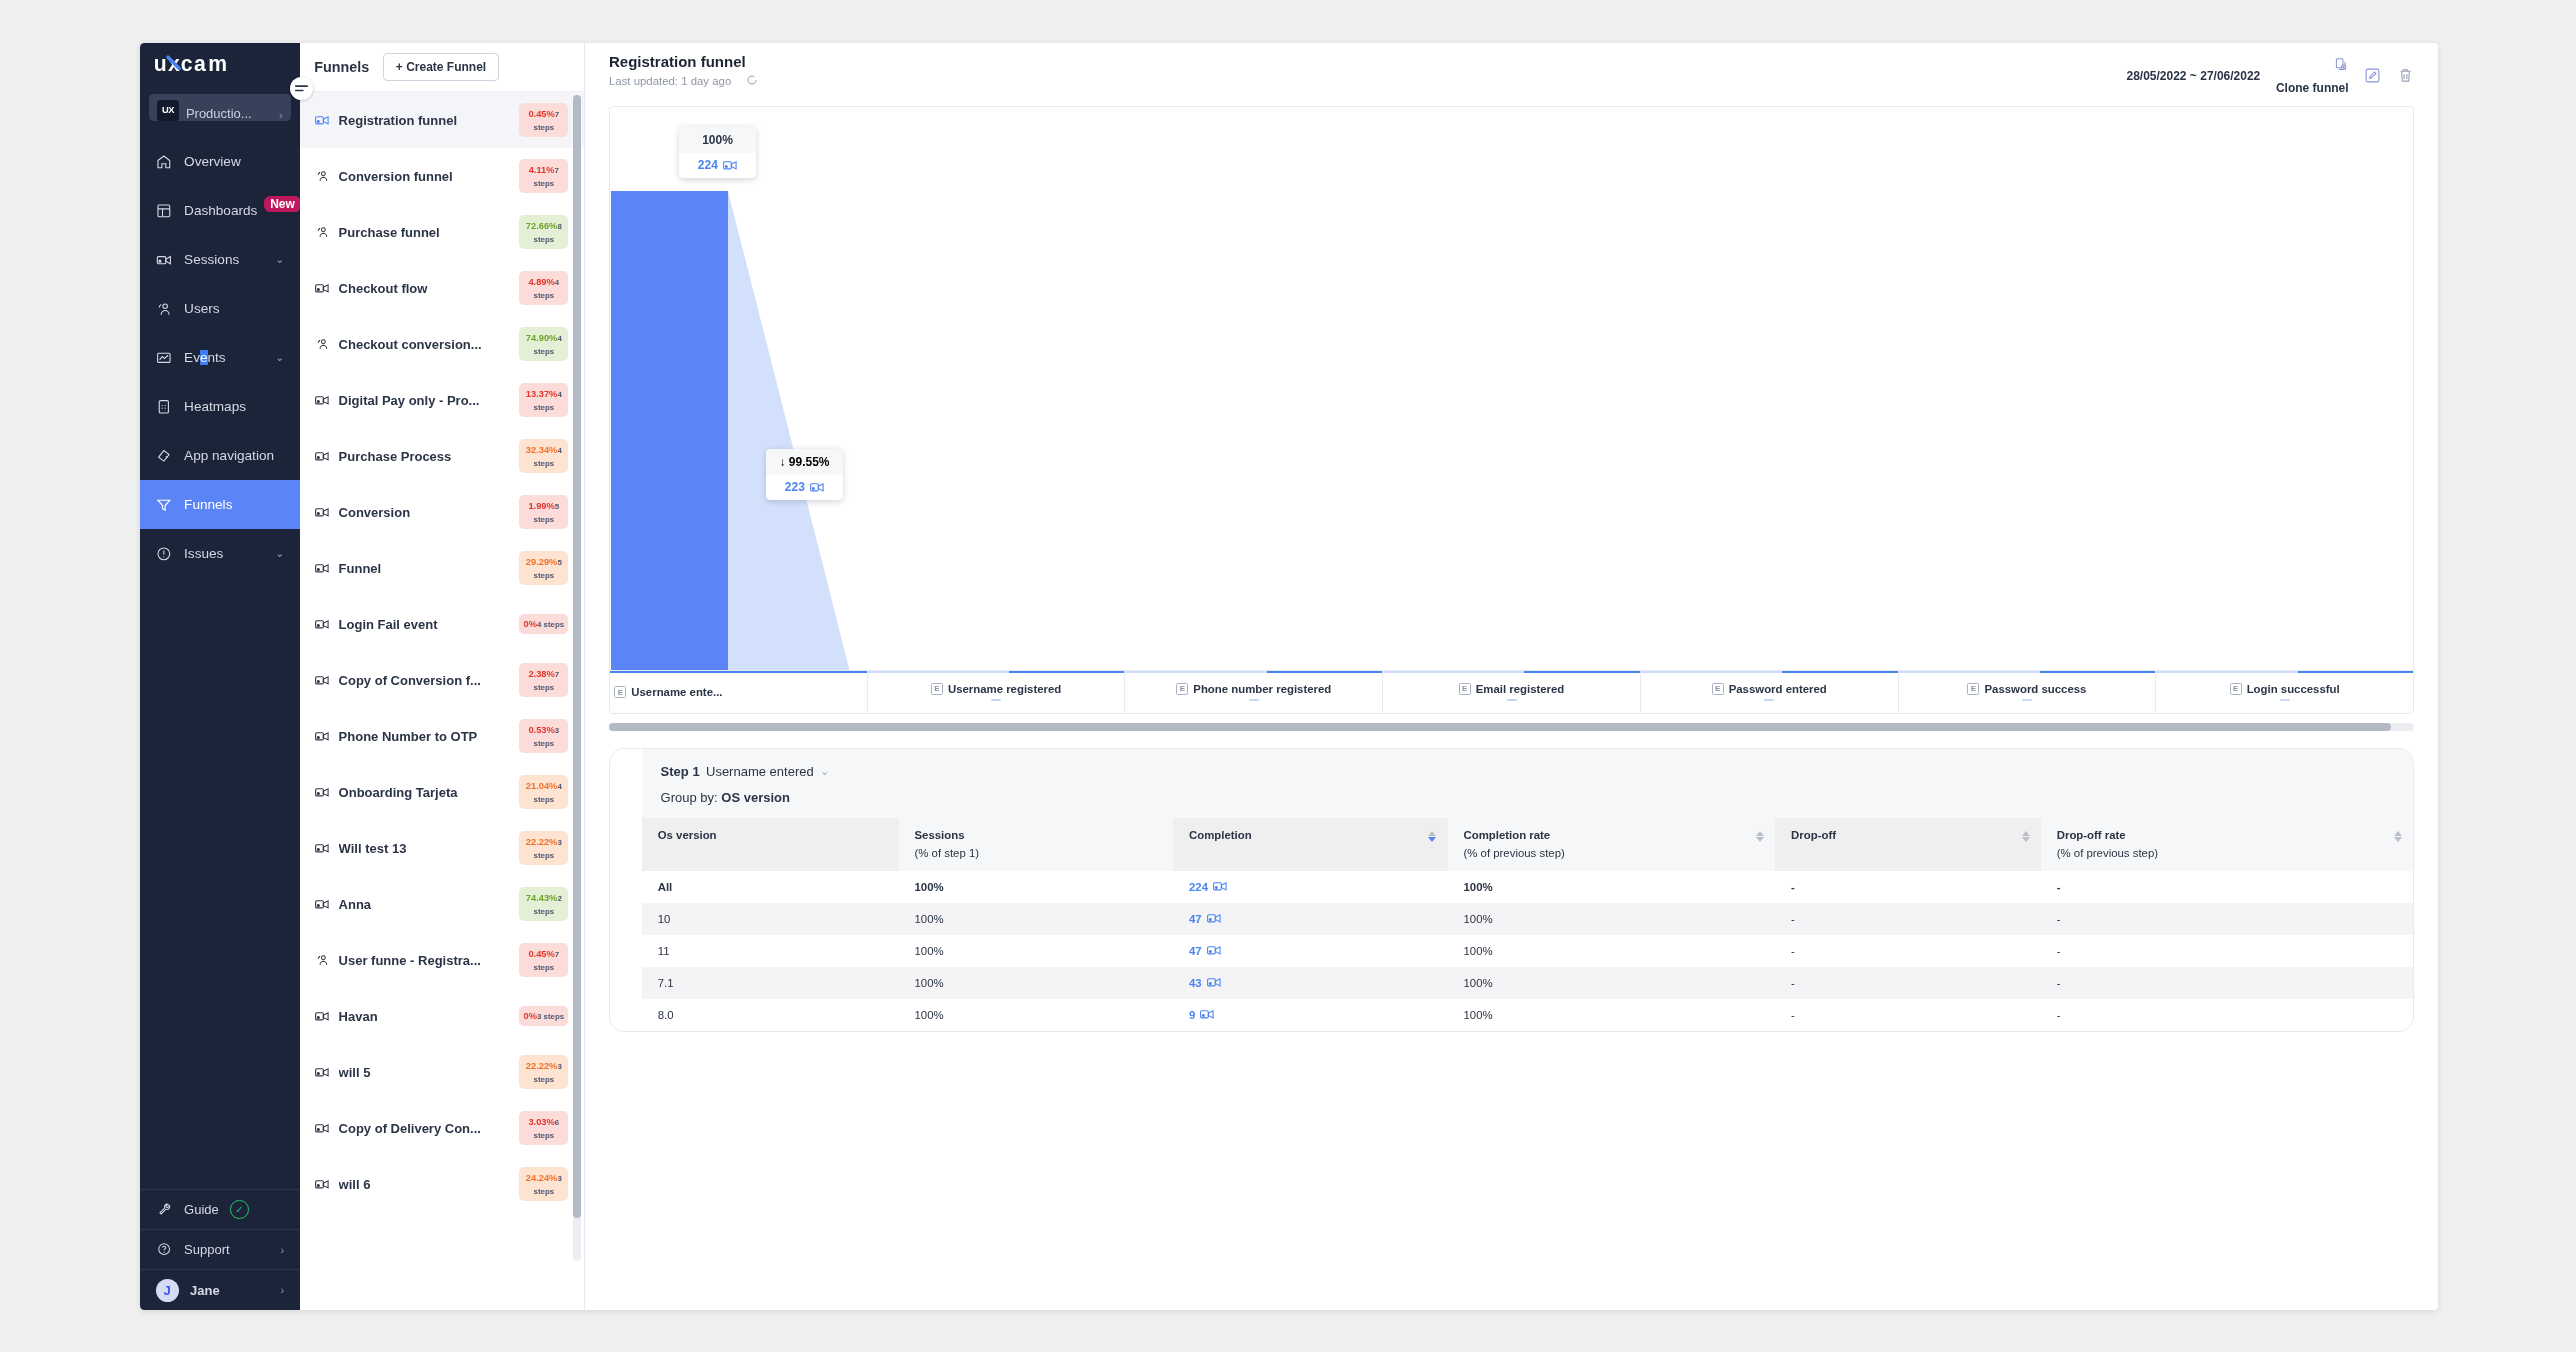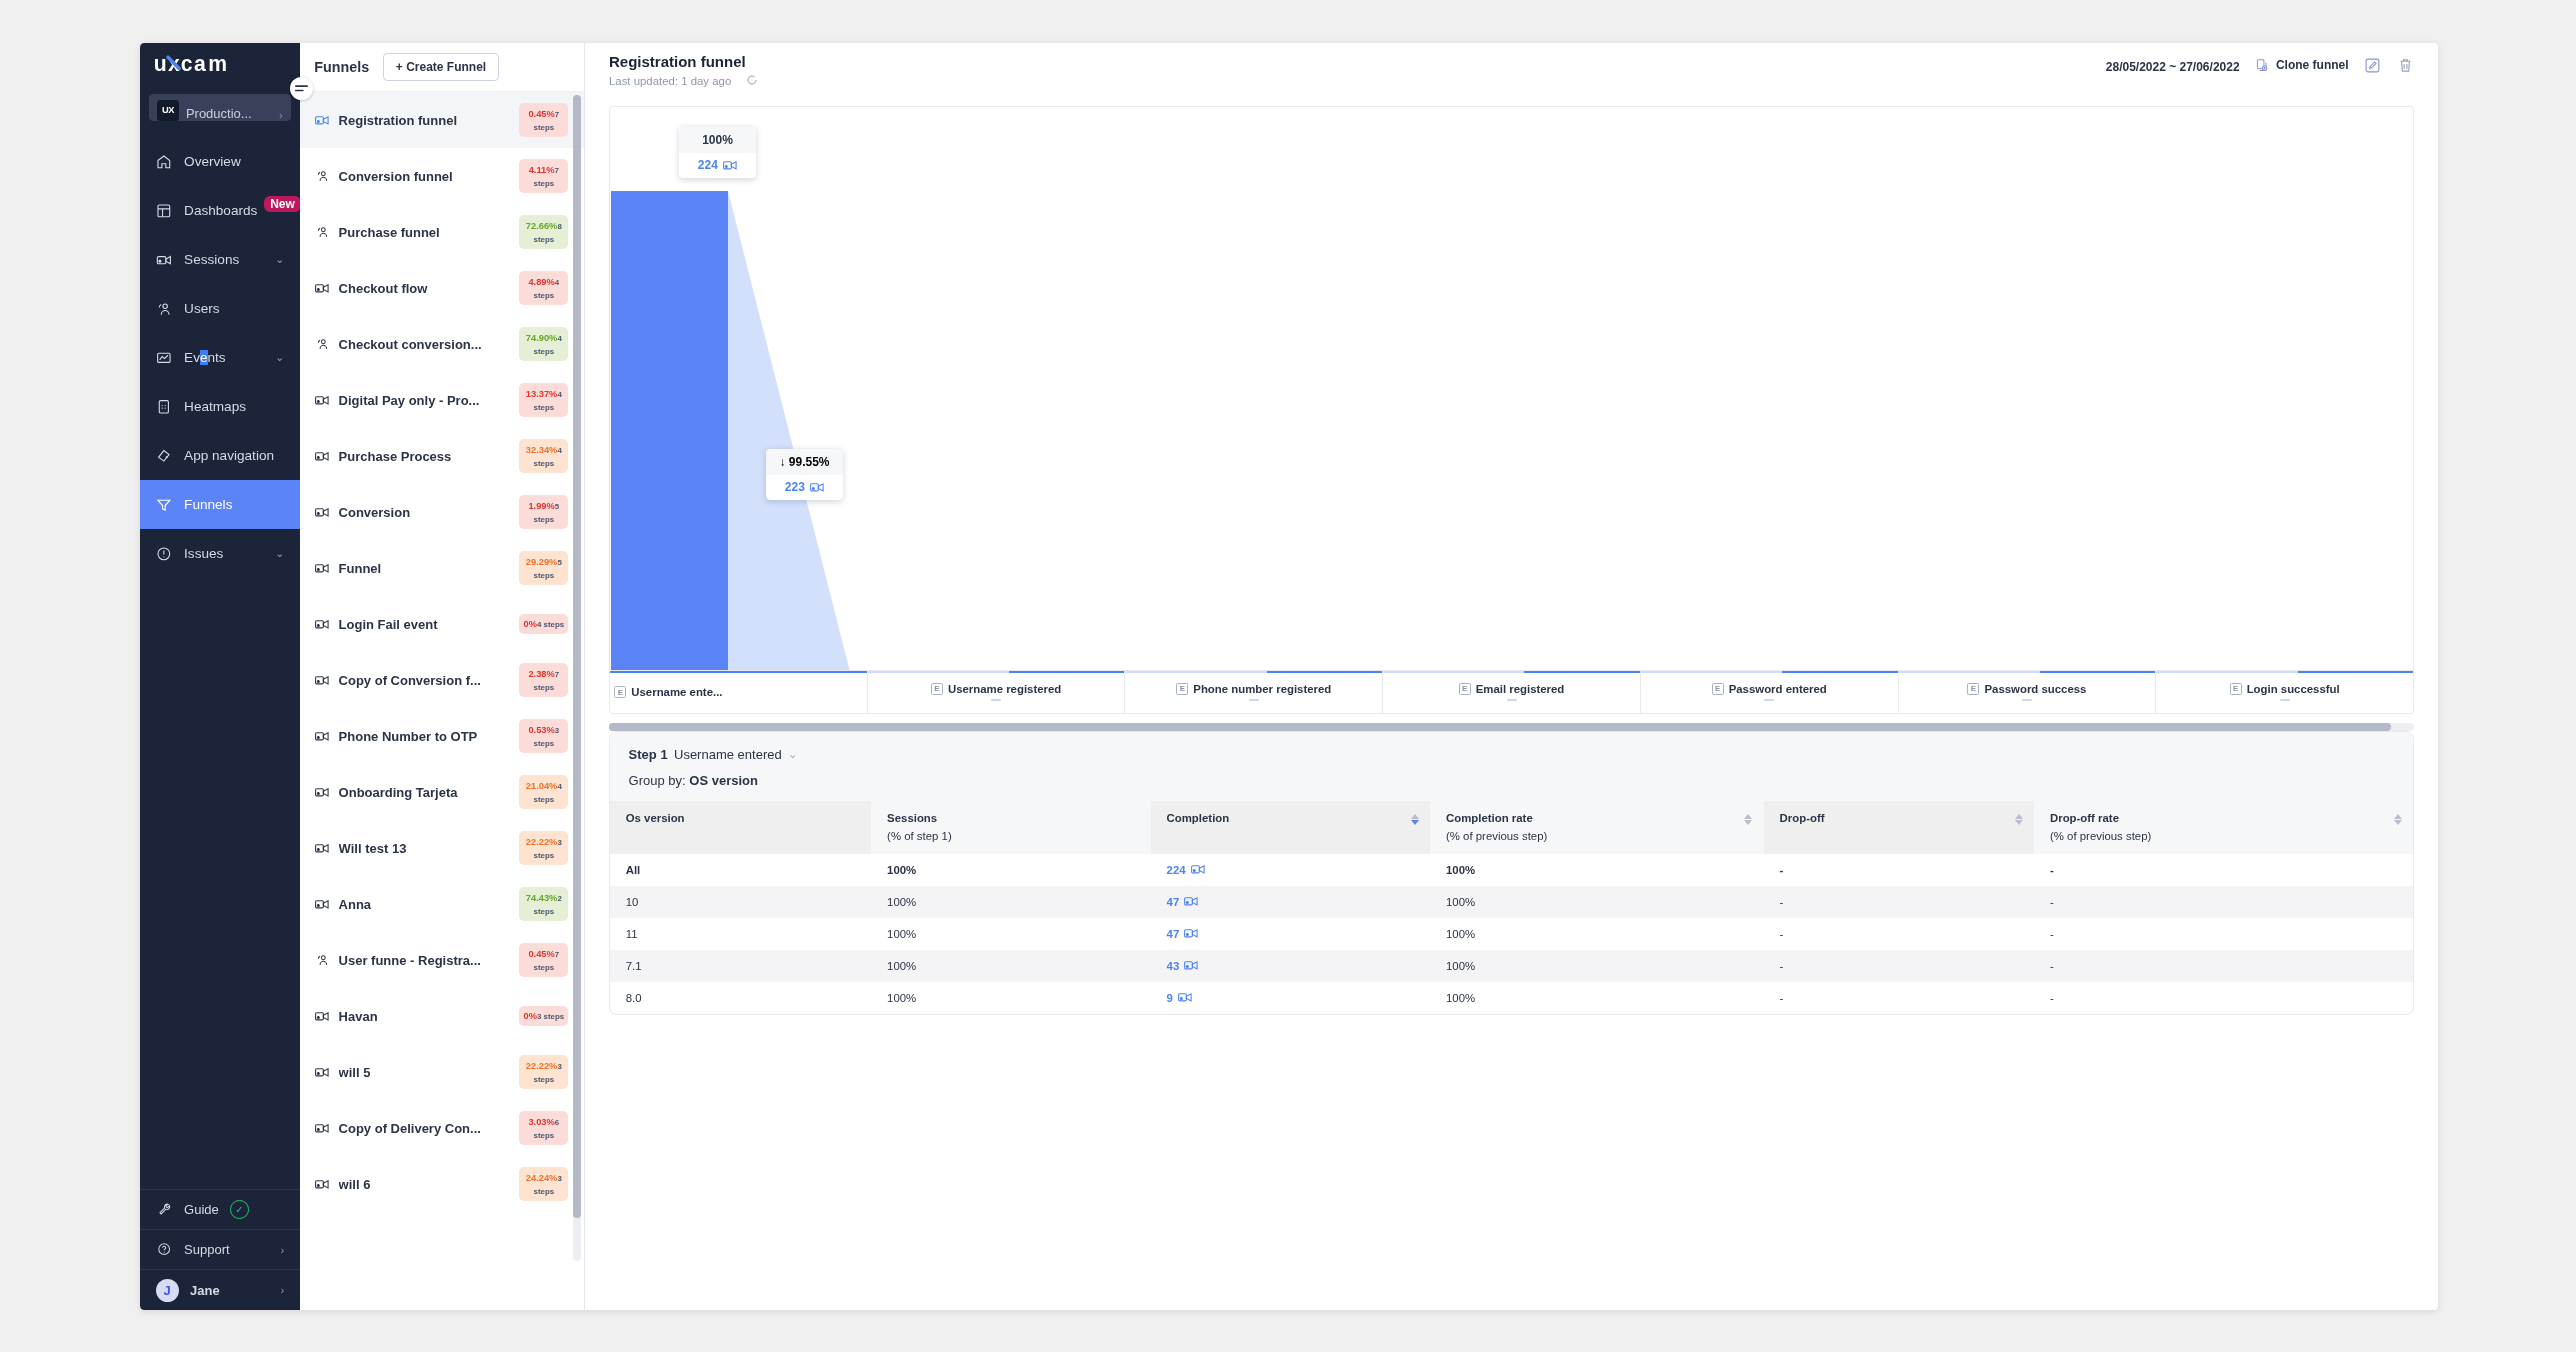--- a/index.html
+++ b/index.html
@@ -174,21 +174,21 @@
     height: 56px;
     display:flex; align-items:flex-start;
     padding: 10px 24px 0 24px;
     justify-content: space-between;
   }
   .mh-left { display:flex; flex-direction: column; gap: 4.3px; }
   .mh-title { font-size: 15px; font-weight: 700; color: #1d2535; }
   .mh-sub { font-size: 11.4px; color: #8e96a7; display:flex; align-items:center; gap:15px; }
   .mh-right { display:flex; align-items:center; gap: 15.7px; padding-top: 4.3px; }
   .daterange { font-size: 12px; font-weight: 700; color: #2b3446; white-space:nowrap; }
-  .clone { display:flex; align-items:flex-start; gap:6.4px; font-size:12px; font-weight:700; color:#2b3446; }
+  .clone { display:flex; align-items:flex-end; gap:6.4px; font-size:12px; font-weight:700; color:#2b3446;flex-direction:column; }
 
   
   .chart-wrap {
     margin: 7.2px 24px 0 24px;
     height: 608px;
     border: 0.7px solid #e6e9ef;
     border-radius: 3.6px;
     position: relative;
     background: #fff;
     overflow: hidden;
@@ -252,25 +252,26 @@
     height: 8.6px; background:#eceef2; border-radius:4.3px;
     position: relative;
   }
   .hscroll::after {
     content:""; position:absolute; left:0; top:0; height:8.6px; width: 1782px;
     background:#b3b9c6; border-radius:4.3px;
   }
 
   
   .tcard {
-    margin: 0 24px 0 24px;
+    margin: 17px 24px 0 24px;
     border: 0.7px solid #e6e9ef;
-    border-radius: 8px;
+    border-radius: 15px;
     overflow: hidden;
     background:#fff;
+    padding-left:32px;
   }
   .tcard-head { background:#f6f7f9; padding: 14.3px 18.6px 13px 18.6px; }
   .step-line { font-size: 13px; color: #2b3446; display:flex; align-items:center; gap:6.4px; }
   .step-line b { font-weight: 700; }
   .group-line { font-size: 13px; color:#2b3446; margin-top: 11.4px; }
   .group-line b { font-weight: 700; }
 
   table { width:100%; border-collapse: collapse; table-layout: fixed; }
   thead th {
     background: #efefef;

